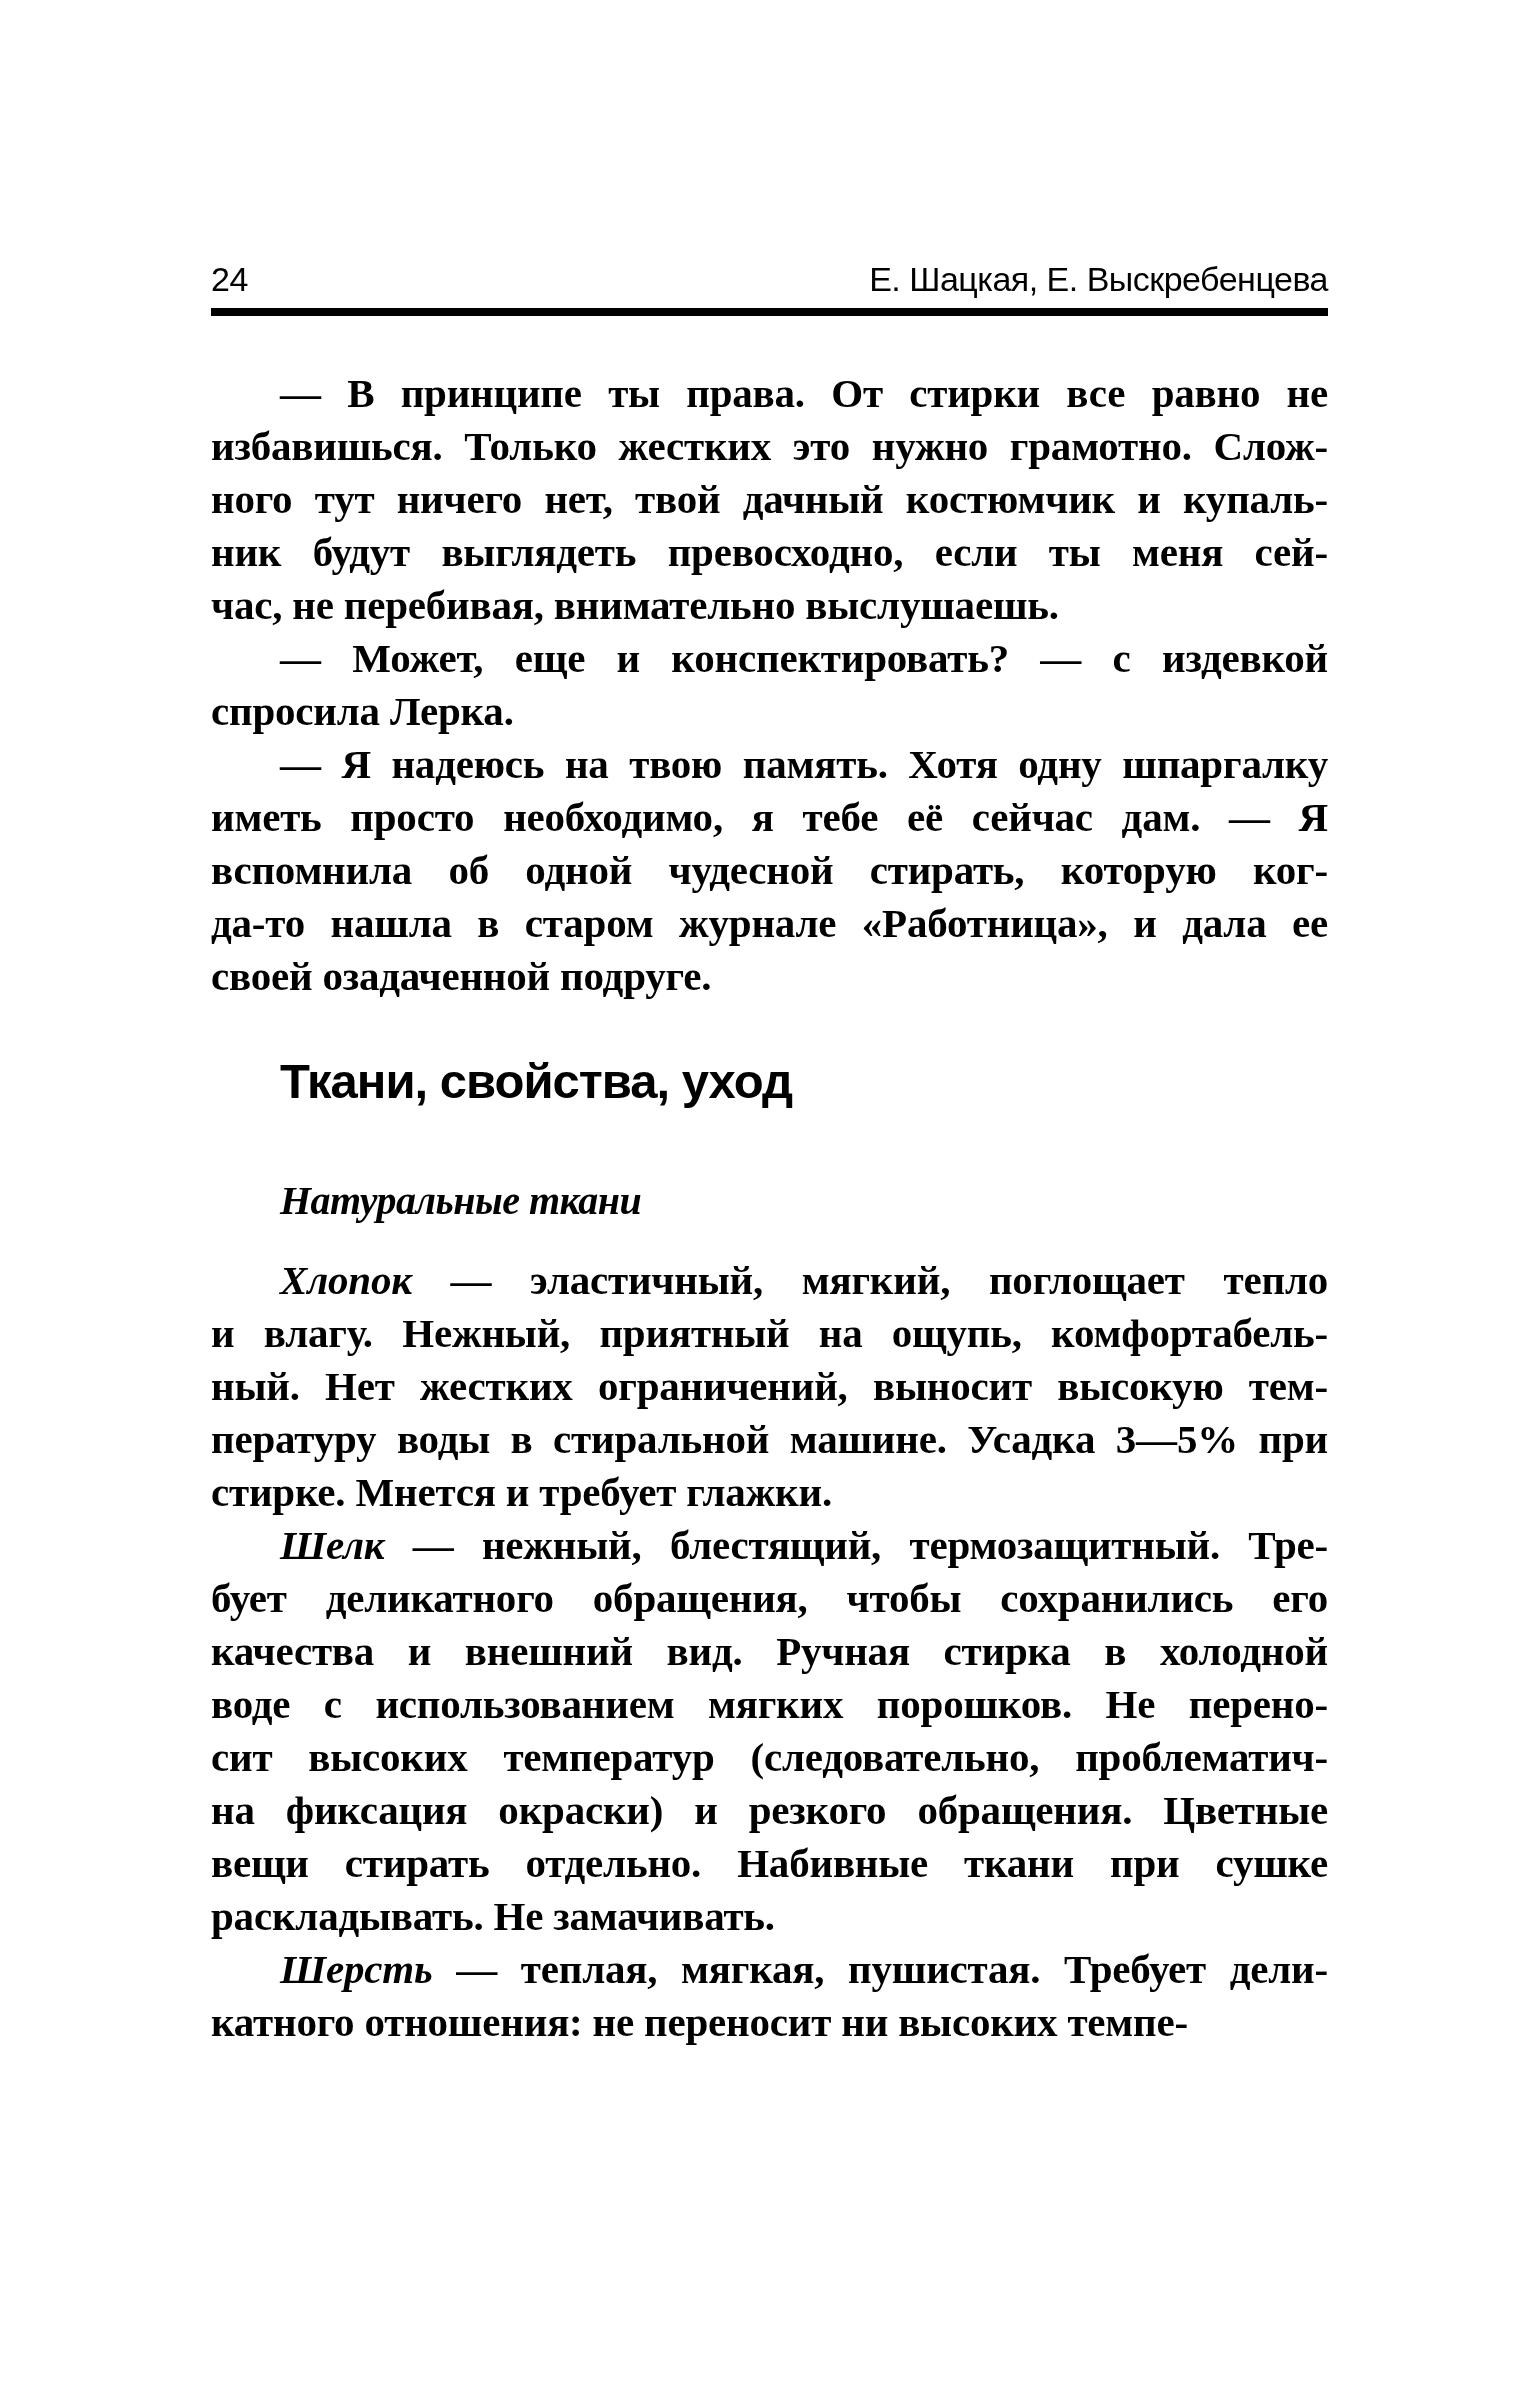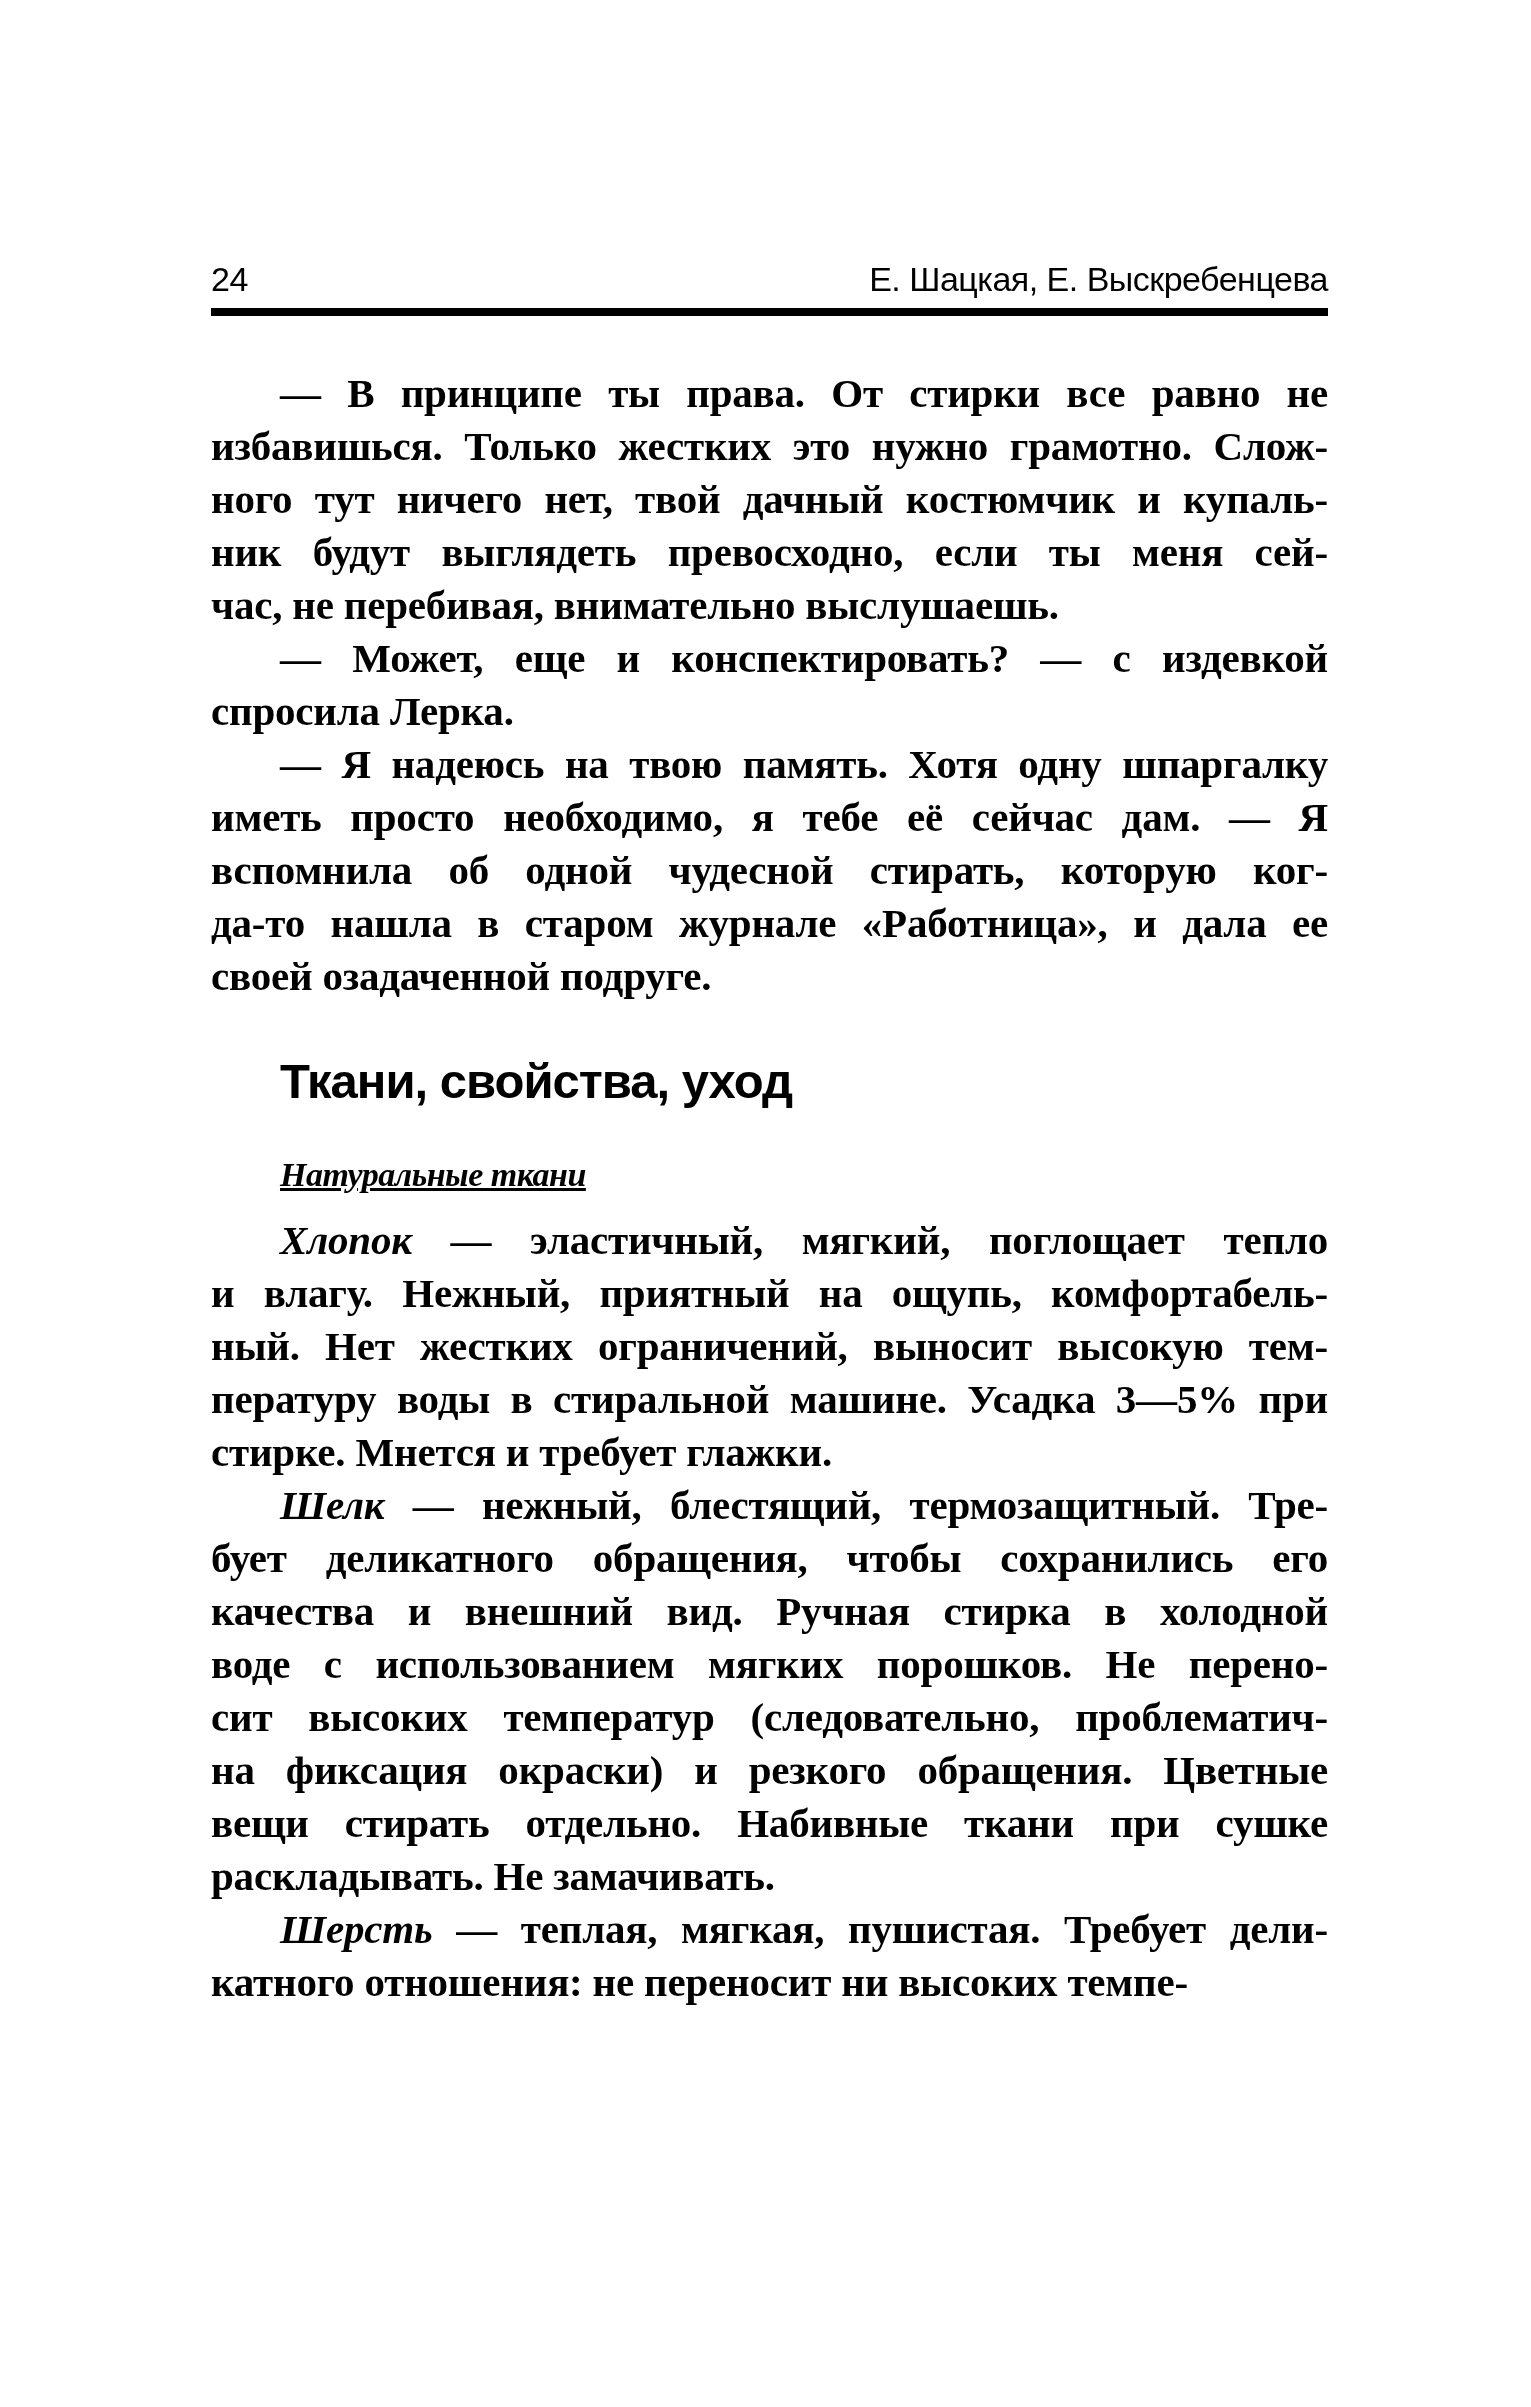--- a/index.html
+++ b/index.html
@@ -66,29 +66,28 @@
     font-size: 49px;
     line-height: 55px;
     letter-spacing: -1px;
     margin: 51px 0 0 0;
     padding-left: 69px;
   }
   .subsection-heading {
     font-family: "Liberation Serif", "DejaVu Serif", serif;
     font-weight: bold;
     font-style: italic;
-    font-size: 34px;
+    font-size: 40px;
     line-height: 43px;
     letter-spacing: -0.5px;
-    margin: 44px 0 0 0;
+    margin: 70px 0 0 0;
     padding-left: 69px;
-    text-decoration: underline;
   }
   .subsection-heading + .paragraph {
-    margin-top: 18px;
+    margin-top: 32px;
   }
 </style>
 </head>
 <body>
 
 <div class="page">
   <div class="running-header">
     <span>24</span>
     <span>Е. Шацкая, Е. Выскребенцева</span>
   </div>

